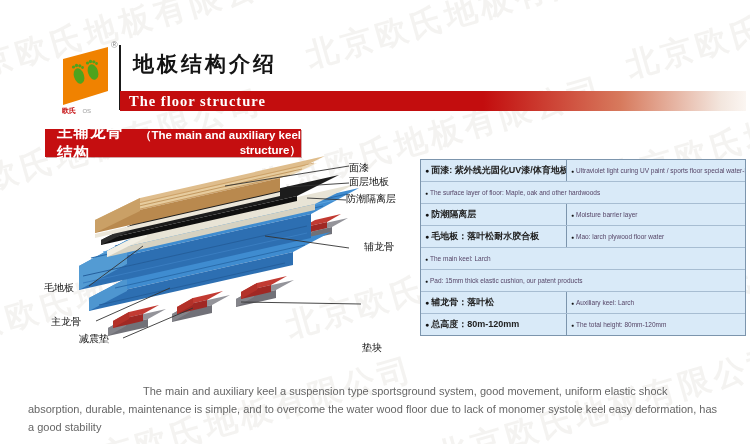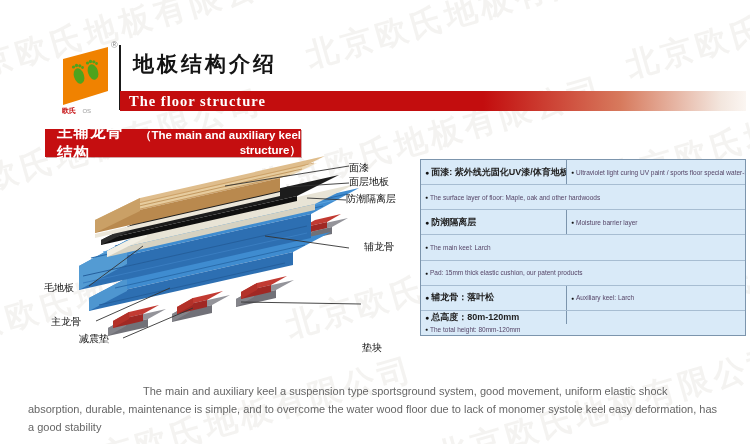--- a/index.html
+++ b/index.html
@@ -33,21 +33,21 @@
   .section-banner .en { color:#fff; font-size:11.5px; font-weight:bold; margin-left:2px;text-align:right; }
 
   
   #diagram-svg { position:absolute; left:55px; top:156px; width:370px; height:200px; }
   .dlabel { position:absolute; font-size:10px; color:#111; white-space:nowrap; }
 
   
   .spec-table { position:absolute; left:420px; top:159px; width:326px; height:177px;
                 background:#d9eaf8; border:1px solid #7c95ad; display:flex; flex-direction:column; }
   .spec-row { flex:1; display:flex; border-bottom:1px solid #a7bdd2; }
-  .spec-row:last-child { border-bottom:none;flex-direction:column; }
+  .spec-row:last-child { border-bottom:none; }
   .cell-cn { width:146px; border-right:1px solid #7c95ad; display:flex; align-items:center;
              padding-left:4px; font-size:9px; font-weight:bold; color:#222; white-space:nowrap; overflow:hidden; }
   .cell-en { flex:1; display:flex; align-items:center; padding-left:4px; font-size:6.5px;
              color:#546; white-space:nowrap; overflow:hidden; }
   .blt { font-size:7px; margin-right:2px; color:#111; }
   .cell-en .blt { font-size:5px; }
 
   
   .para-cn { position:absolute; left:28px; top:351px; width:697px; font-size:11.5px; color:#333;
              line-height:1.55; text-indent:28px; letter-spacing:0.5px; }
@@ -225,20 +225,30 @@
       <div class="cell-cn">
           <span class="blt">●</span>
           <span>防潮隔离层</span>
         </div>
       <div class="cell-en">
           <span class="blt">●</span>
           <span>Moisture barrier layer</span>
         </div>
     </div>
     <div class="spec-row">
+      <div class="cell-cn">
+          <span class="blt">●</span>
+          <span>毛地板：落叶松耐水胶合板</span>
+        </div>
+      <div class="cell-en">
+          <span class="blt">●</span>
+          <span>Mao: larch plywood floor water</span>
+        </div>
+    </div>
+    <div class="spec-row">
       <div class="cell-en">
           <span class="blt">●</span>
           <span>The main keel: Larch</span>
         </div>
     </div>
     <div class="spec-row">
       <div class="cell-en">
           <span class="blt">●</span>
           <span>Pad: 15mm thick elastic cushion, our patent products</span>
         </div>

